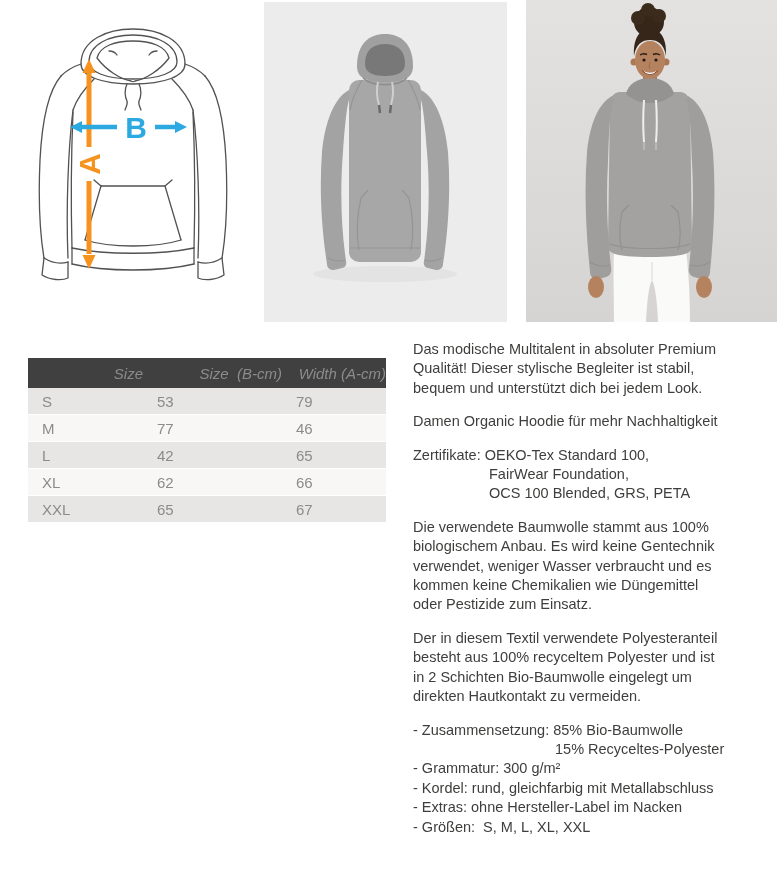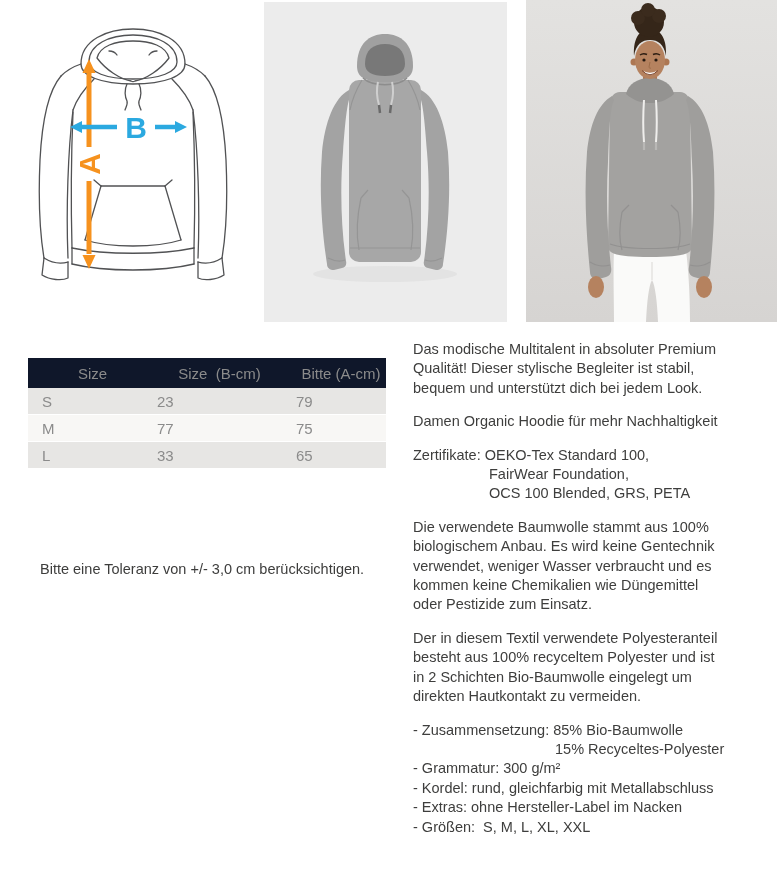--- a/index.html
+++ b/index.html
@@ -13,22 +13,22 @@
   .photo-flat{left:264px;top:2px;width:243px;height:320px;}
   .photo-model{left:526px;top:0;width:251px;height:322px;}
 
   
   .size-table{position:absolute;left:28px;top:358px;width:358px;
               border-collapse:collapse;table-layout:fixed;
               font-size:15px;color:#8b8b8b;}
   .size-table col.c1{width:115px;}
   .size-table col.c2{width:139px;}
   .size-table col.c3{width:104px;}
-  .size-table th{font-weight:normal;text-align:center;white-space:pre;
-                 height:30px;padding:0 0 0 14px;background:#0f172a;}
+  .size-table th{font-weight:normal;text-align:right;white-space:pre;
+                 height:30px;padding:0 0 0 14px;background:#404040;font-style:italic;}
   .size-table td{height:26px;padding:0 0 0 14px;}
   .size-table tbody tr{border-bottom:1px solid #ffffff;}
   .size-table tbody tr:nth-child(odd){background:#e7e6e4;}
   .size-table tbody tr:nth-child(even){background:#f8f7f5;}
 
   .tolerance{position:absolute;left:40px;top:561px;font-size:14.5px;color:#3d3d3c;}
 
   
   .description{position:absolute;left:413px;top:340px;width:366px;
                font-size:14.5px;line-height:19.4px;color:#3e3e3d;}
@@ -212,43 +212,52 @@
   <table class="size-table">
     <colgroup>
         <col class="c1">
         <col class="c2">
         <col class="c3">
       </colgroup>
     <thead>
       <tr>
         <th>Size</th>
         <th>Size  (B-cm)</th>
-        <th>Bitte (A-cm)</th>
+        <th>Width (A-cm)</th>
       </tr>
     </thead>
     <tbody>
       <tr>
         <td>S</td>
-        <td>23</td>
+        <td>53</td>
         <td>79</td>
       </tr>
       <tr>
         <td>M</td>
         <td>77</td>
-        <td>75</td>
+        <td>46</td>
       </tr>
       <tr>
         <td>L</td>
-        <td>33</td>
+        <td>42</td>
         <td>65</td>
+      </tr>
+      <tr>
+        <td>XL</td>
+        <td>62</td>
+        <td>66</td>
+      </tr>
+      <tr>
+        <td>XXL</td>
+        <td>65</td>
+        <td>67</td>
       </tr>
     </tbody>
   </table>
 
-  <div class="tolerance">Bitte eine Toleranz von +/- 3,0 cm berücksichtigen.</div>
 
   <div class="description">
     <p class="pre">Das modische Multitalent in absoluter Premium
 Qualität! Dieser stylische Begleiter ist stabil,
 bequem und unterstützt dich bei jedem Look.</p>
     <p>Damen Organic Hoodie für mehr Nachhaltigkeit</p>
     <div class="cert">
       <p>Zertifikate: OEKO-Tex Standard 100,</p>
       <p class="cert-indent">FairWear Foundation,</p>
       <p class="cert-indent">OCS 100 Blended, GRS, PETA</p>

